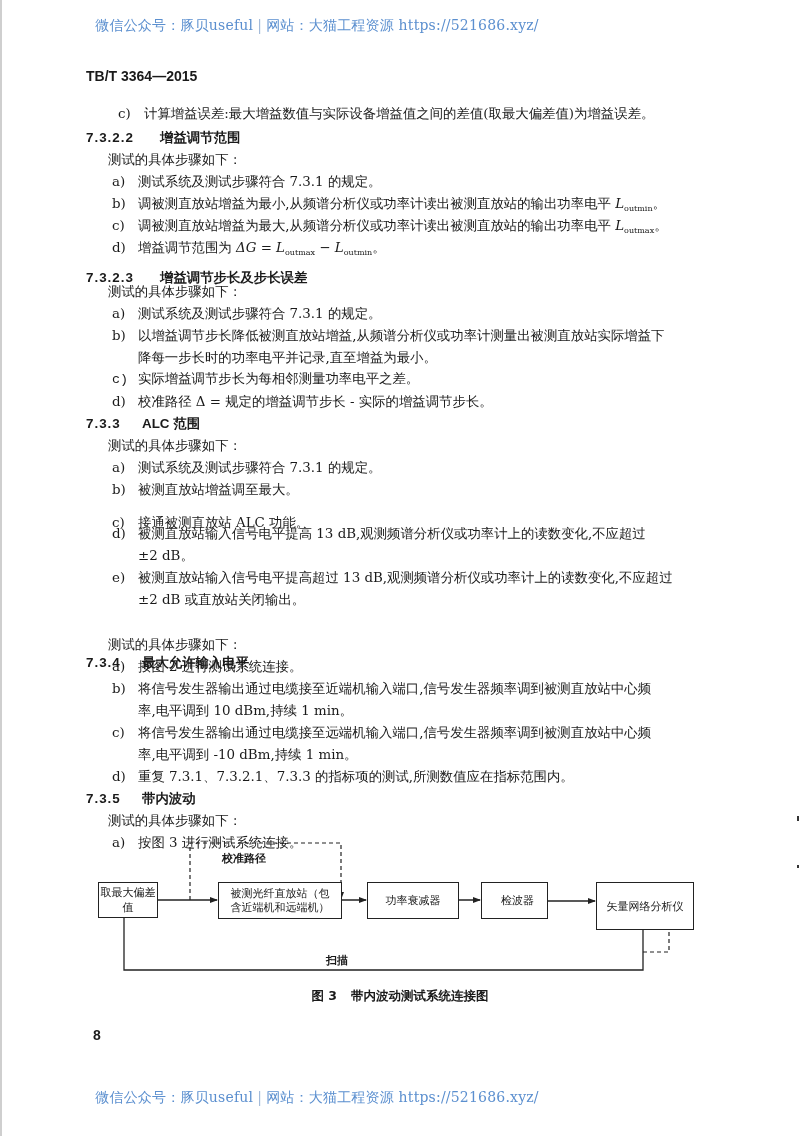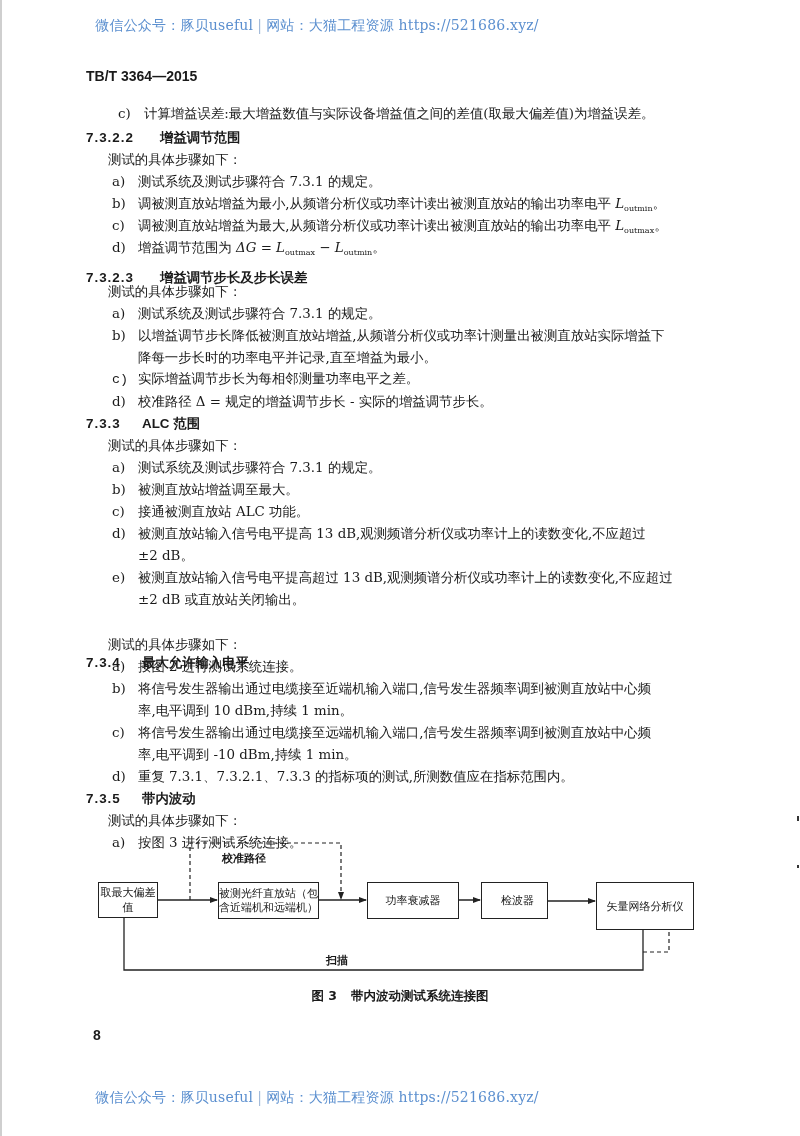--- a/index.html
+++ b/index.html
@@ -84,21 +84,21 @@
 <div class="line heading" style="left:86px; top:414px;">
   <span class="num" style="width:56px;">7.3.3</span><span>ALC 范围</span>
 </div>
 <div class="line" style="left:108px; top:436px;">测试的具体步骤如下：</div>
 <div class="line" style="left:112px; top:458px;">
   <span class="item-mark">a)</span><span>测试系统及测试步骤符合 7.3.1 的规定。</span>
 </div>
 <div class="line" style="left:112px; top:480px;">
   <span class="item-mark">b)</span><span>被测直放站增益调至最大。</span>
 </div>
-<div class="line" style="left:112px; top:502px;">
+<div class="line" style="left:112px; top:513px;">
   <span class="item-mark">c)</span><span>接通被测直放站 ALC 功能。</span>
 </div>
 <div class="line" style="left:112px; top:524px;">
   <span class="item-mark">d)</span><span>被测直放站输入信号电平提高 13 dB,观测频谱分析仪或功率计上的读数变化,不应超过</span>
 </div>
 <div class="line" style="left:138px; top:546px;">±2 dB。</div>
 <div class="line" style="left:112px; top:568px;">
   <span class="item-mark">e)</span><span>被测直放站输入信号电平提高超过 13 dB,观测频谱分析仪或功率计上的读数变化,不应超过</span>
 </div>
 <div class="line" style="left:138px; top:590px;">±2 dB 或直放站关闭输出。</div>
@@ -152,21 +152,21 @@
 
     <polyline points="190,900 190,843 341,843 341,899" marker-end="url(#arr)"></polyline>
 
     <polyline points="643,952 669,952 669,922" marker-end="url(#arr)"></polyline>
   </g>
 </svg>
 
 <div class="box" style="left:98px; top:882px; width:60px; height:36px;">
   <span>取最大偏差值</span>
 </div>
-<div class="box" style="left:218px; top:882px; width:101px; height:37px; line-height:14px;">
+<div class="box" style="left:218px; top:882px; width:124px; height:37px; line-height:14px;">
   <span><span>被测光纤直放站（包</span><br><span>含近端机和远端机）</span></span>
 </div>
 <div class="box" style="left:367px; top:882px; width:92px; height:37px;">
   <span>功率衰减器</span>
 </div>
 <div class="box" style="left:481px; top:882px; width:67px; height:37px;padding-left:6px;">
   <span>检波器</span>
 </div>
 <div class="box" style="left:596px; top:882px; width:98px; height:48px;">
   <span>矢量网络分析仪</span>

